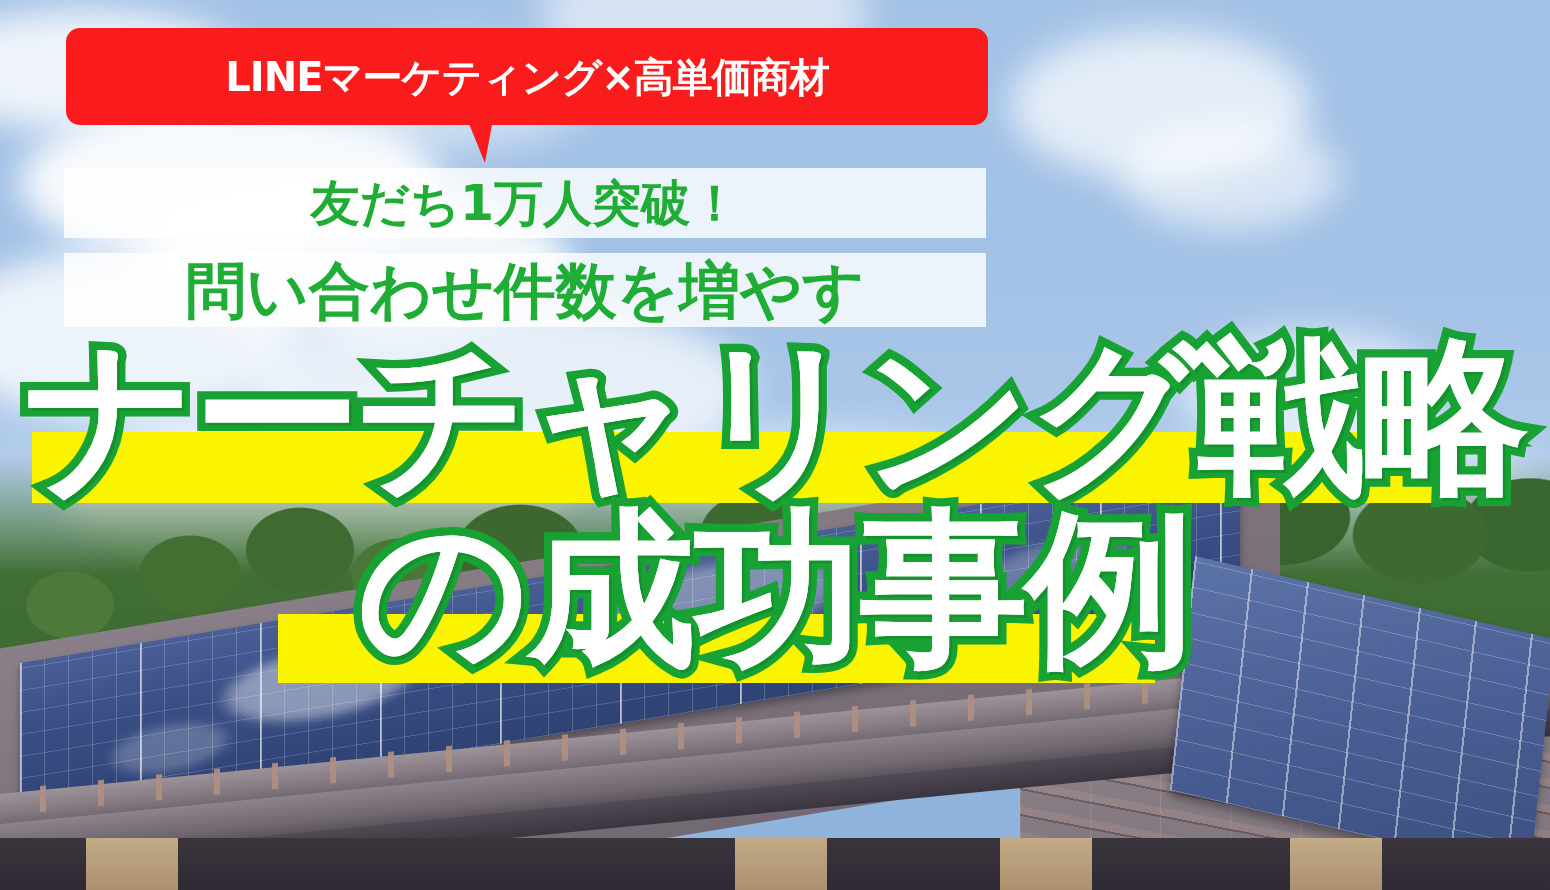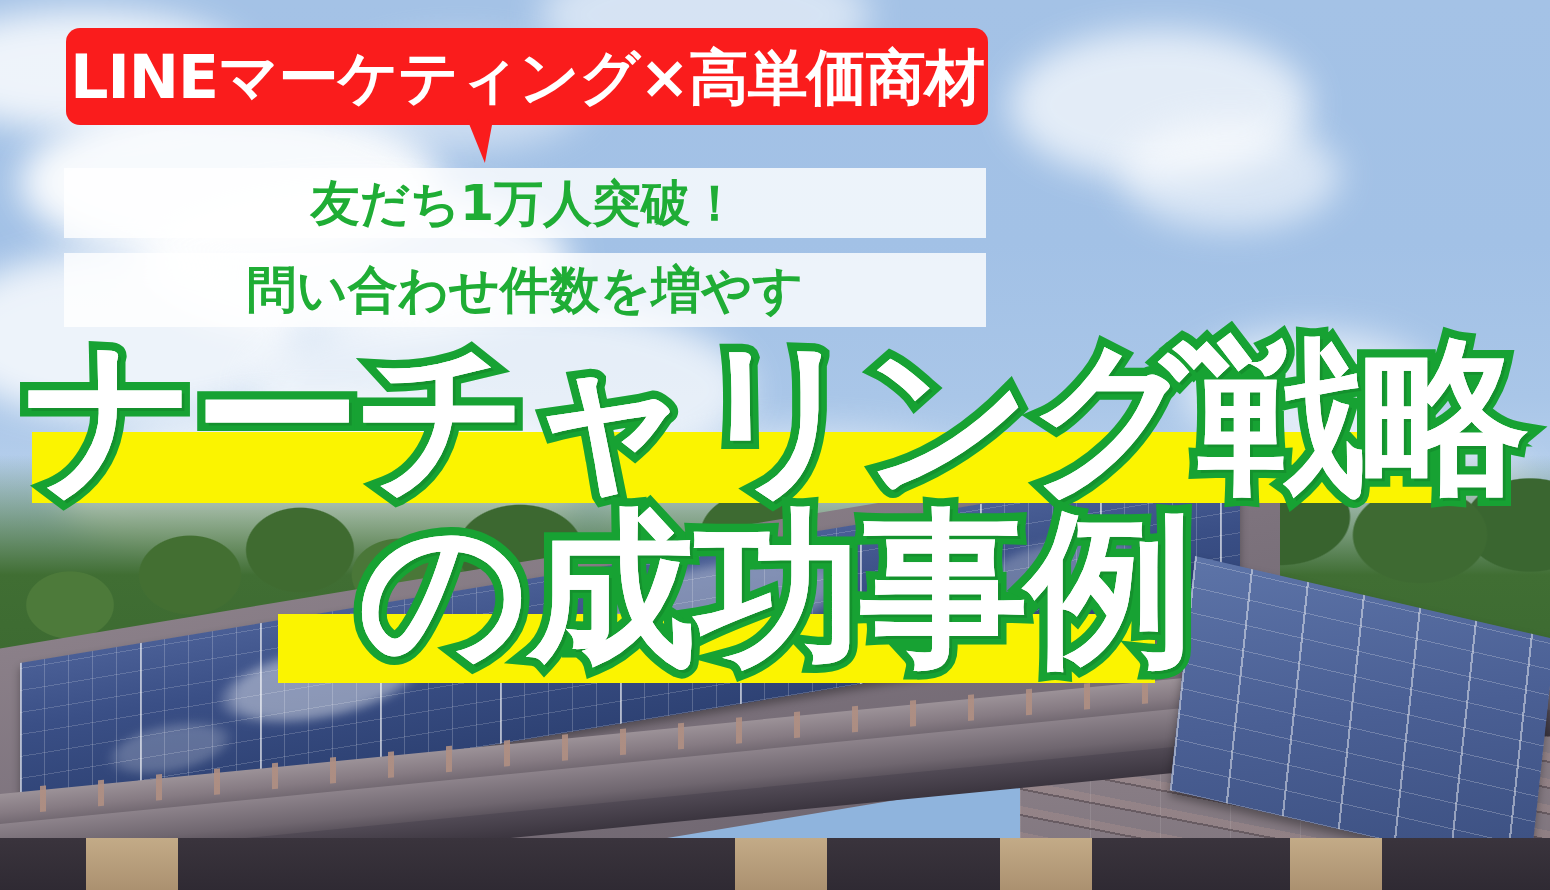--- a/index.html
+++ b/index.html
@@ -164,21 +164,21 @@
          background:linear-gradient(180deg,#c3ab87,#ab9170); }
   .p1{ left:86px; } .p2{ left:735px; } .p3{ left:1000px; } .p4{ left:1290px; }
 
   
   .bubble{
     position:absolute; left:66px; top:28px; width:922px; height:97px;
     background:#fa1c1c; border-radius:14px;
     display:flex; align-items:center; justify-content:center;
   }
   .bubble-text{
-    color:#ffffff; font-weight:700; font-size:60px; letter-spacing:-1px;
+    color:#ffffff; font-weight:700; font-size:40px; letter-spacing:-1px;
     white-space:nowrap; line-height:1;
   }
   .bubble-tail{
     position:absolute; left:476px; top:119px; width:0; height:0;
     border-left:26px solid #fa1c1c;
     border-right:0 solid transparent;
     border-bottom:44px solid transparent;
     transform:skewX(22deg);
   }
 
@@ -187,21 +187,21 @@
     position:absolute; left:64px; width:922px;
     background:rgba(255,255,255,.80);
     display:flex; align-items:center; justify-content:center;
   }
   .band1{ top:168px; height:70px; }
   .band2{ top:253px; height:74px; }
   .band-text{
     color:#1fad35; font-weight:700; font-size:49px; letter-spacing:0px;
     white-space:nowrap; line-height:1;
   }
-  .band2 .band-text{ font-size:50px; }
+  .band2 .band-text{ font-size:61px; }
 
   
   .hl{ position:absolute; background:#fbf400; }
   .hl1{ left:32px;  top:432px; width:1416px; height:71px; }
   .hl2{ left:278px; top:614px; width:877px; height:69px; }
 
   
   .headline{
     position:absolute; left:0; width:1550px; text-align:center;
     font-weight:700; line-height:1; white-space:nowrap;

